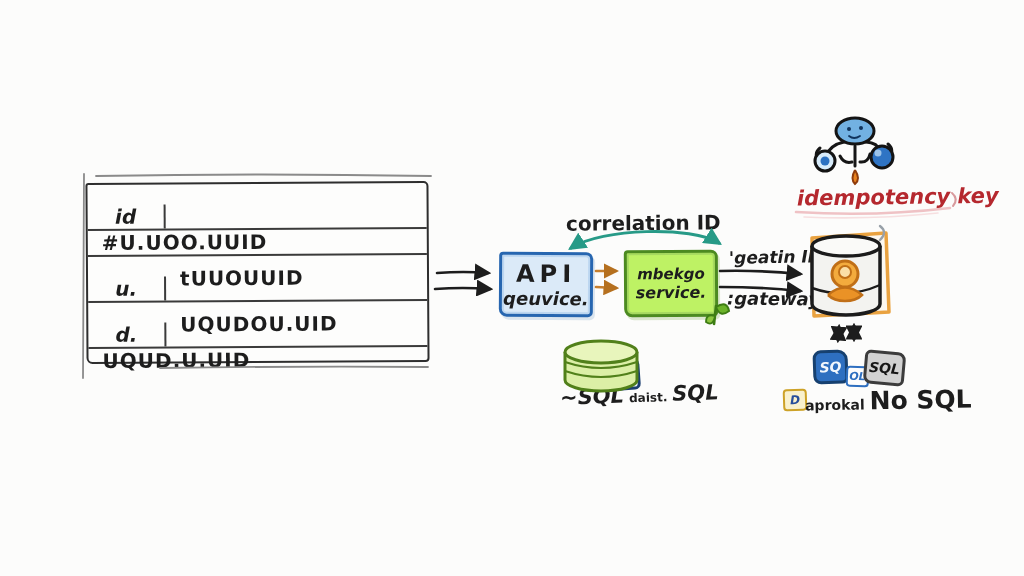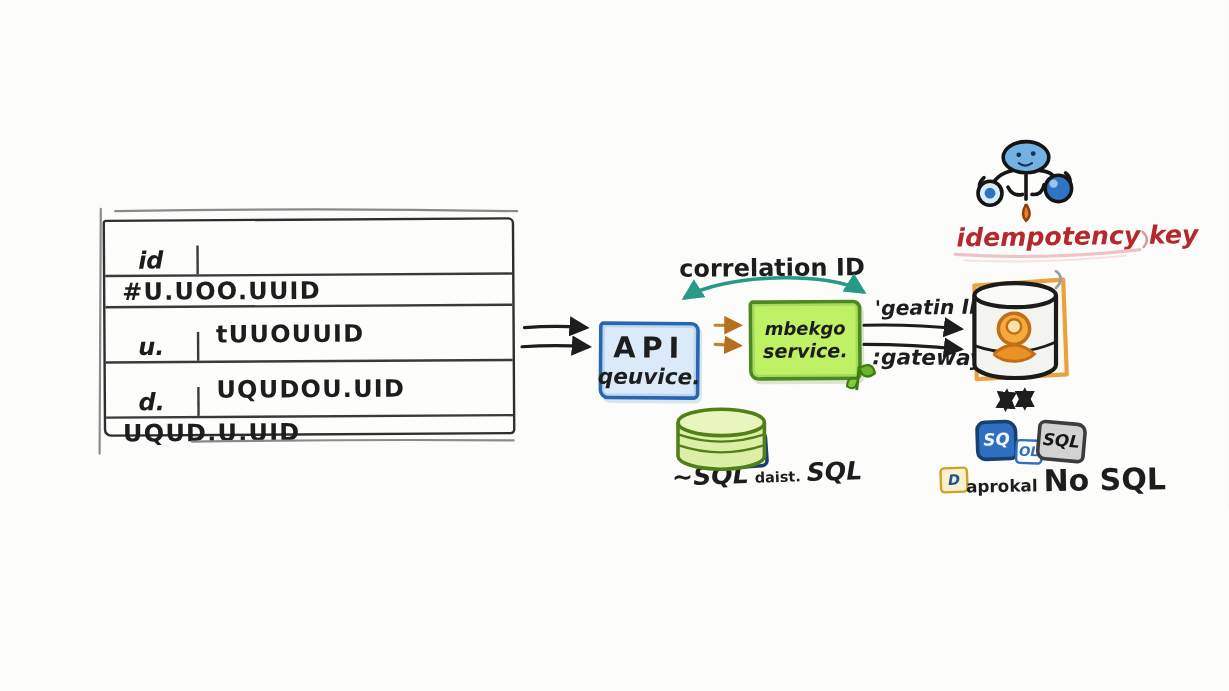--- a/index.html
+++ b/index.html
@@ -29,21 +29,21 @@
     flex:1; display:flex; align-items:center; padding-left:14px;
     font-size:20px; font-weight:bold; letter-spacing:1px;
   }
 
   
   .svc-box {
     display:flex; flex-direction:column; align-items:center; justify-content:center;
     text-align:center; border-radius:4px 7px 5px 8px;
   }
   .api-box {
-    left:499px; top:268px; width:84px; height:65px;
+    left:499px; top:252px; width:94px; height:65px;
     border:3.5px solid #2766b0; background:#dbeaf8;
     box-shadow:inset 0 0 0 2px rgba(150,190,230,.45), 2px 3px 0 rgba(120,160,200,.25);
     transform:rotate(0.4deg);
   }
   .api-box .l1 { font-size:24px; font-weight:bold; letter-spacing:5px; }
   .api-box .l2 { font-size:18px; font-weight:bold; font-style:italic; }
   .micro-box {
     left:624px; top:250px; width:94px; height:67px;
     border:3.5px solid #4c8a21; background:#bef264;
     box-shadow:inset 0 0 0 2px rgba(130,180,90,.4), 2px 3px 0 rgba(140,180,100,.3);

